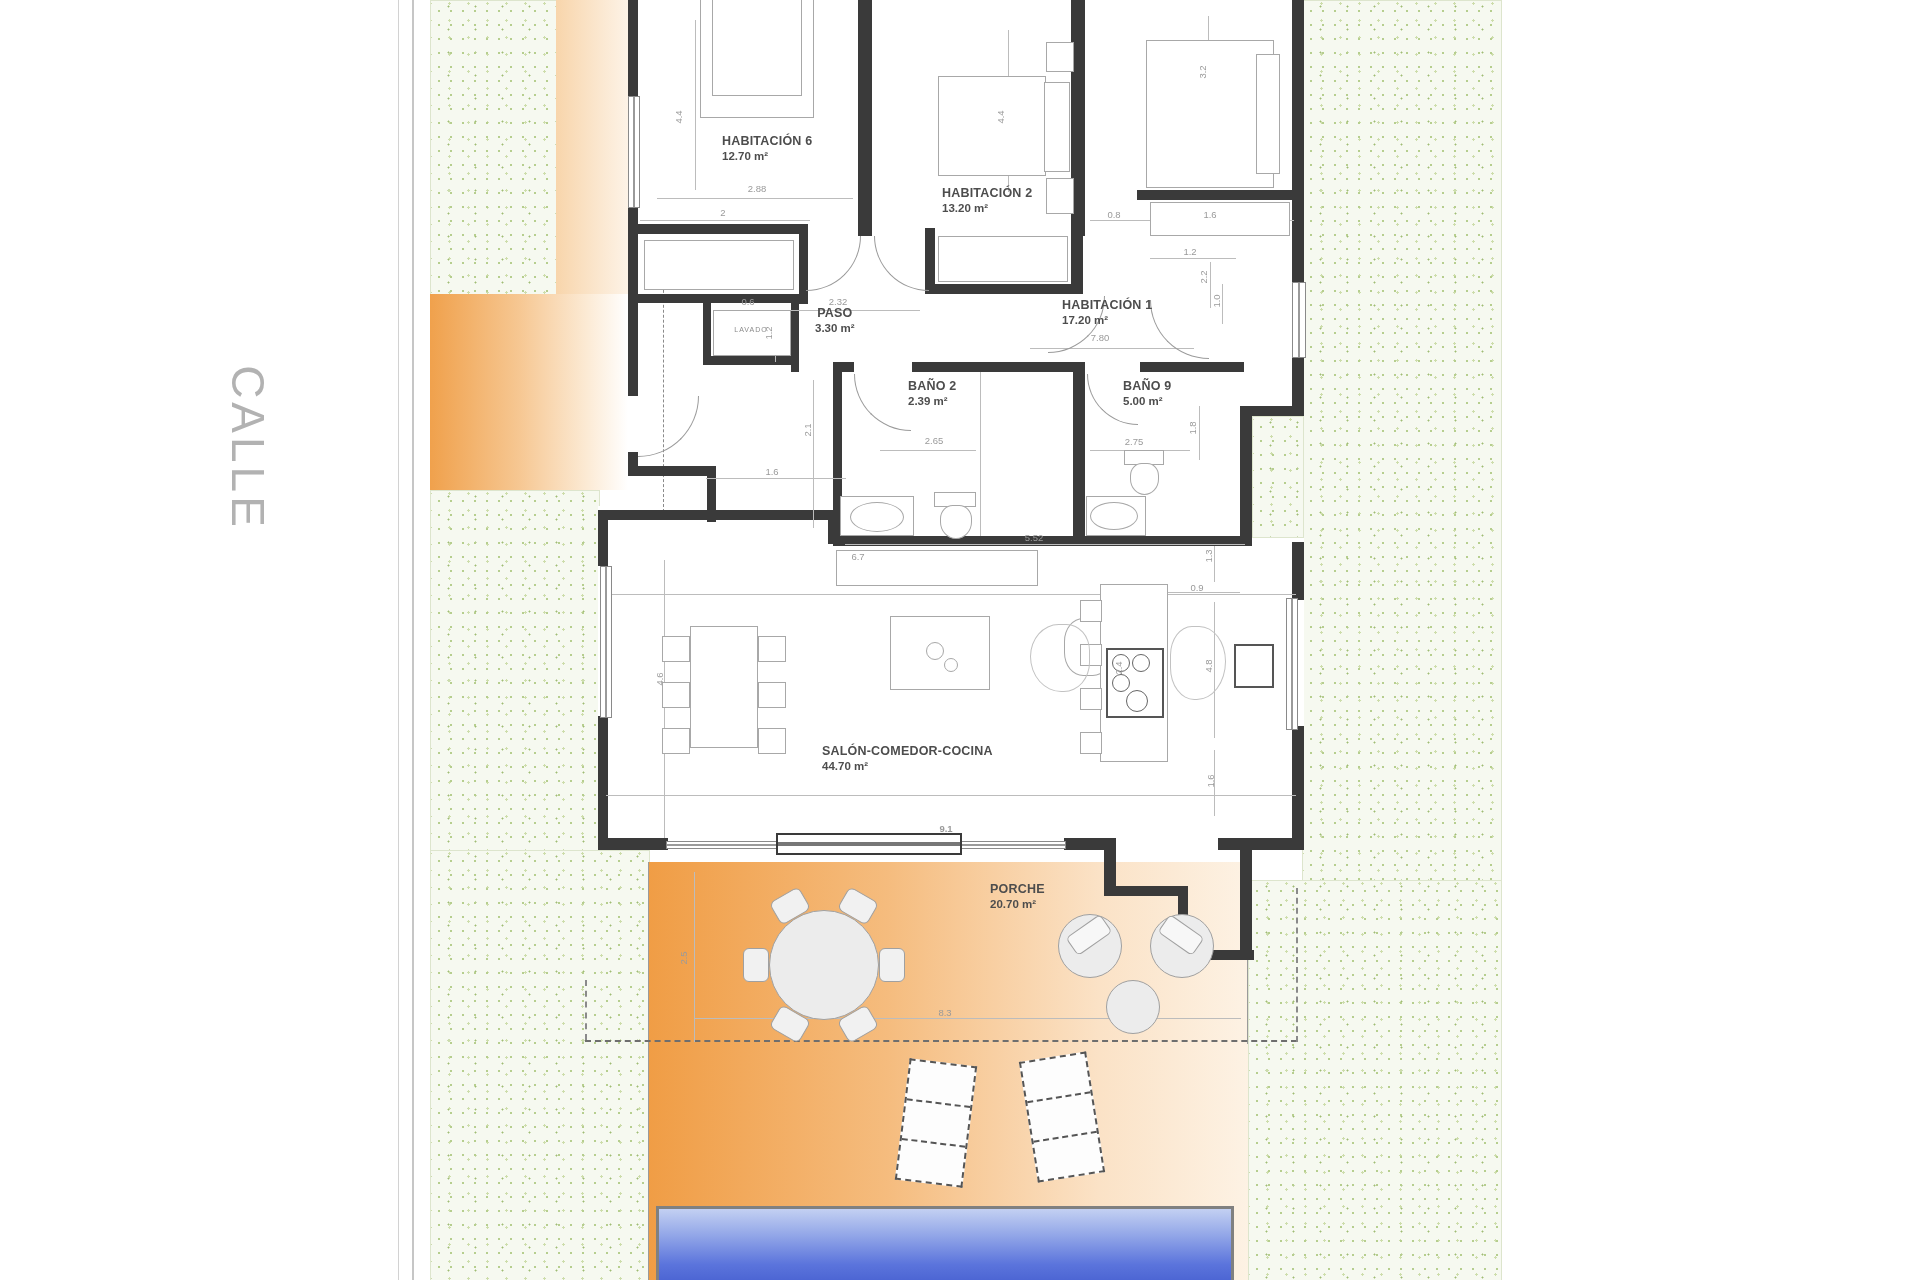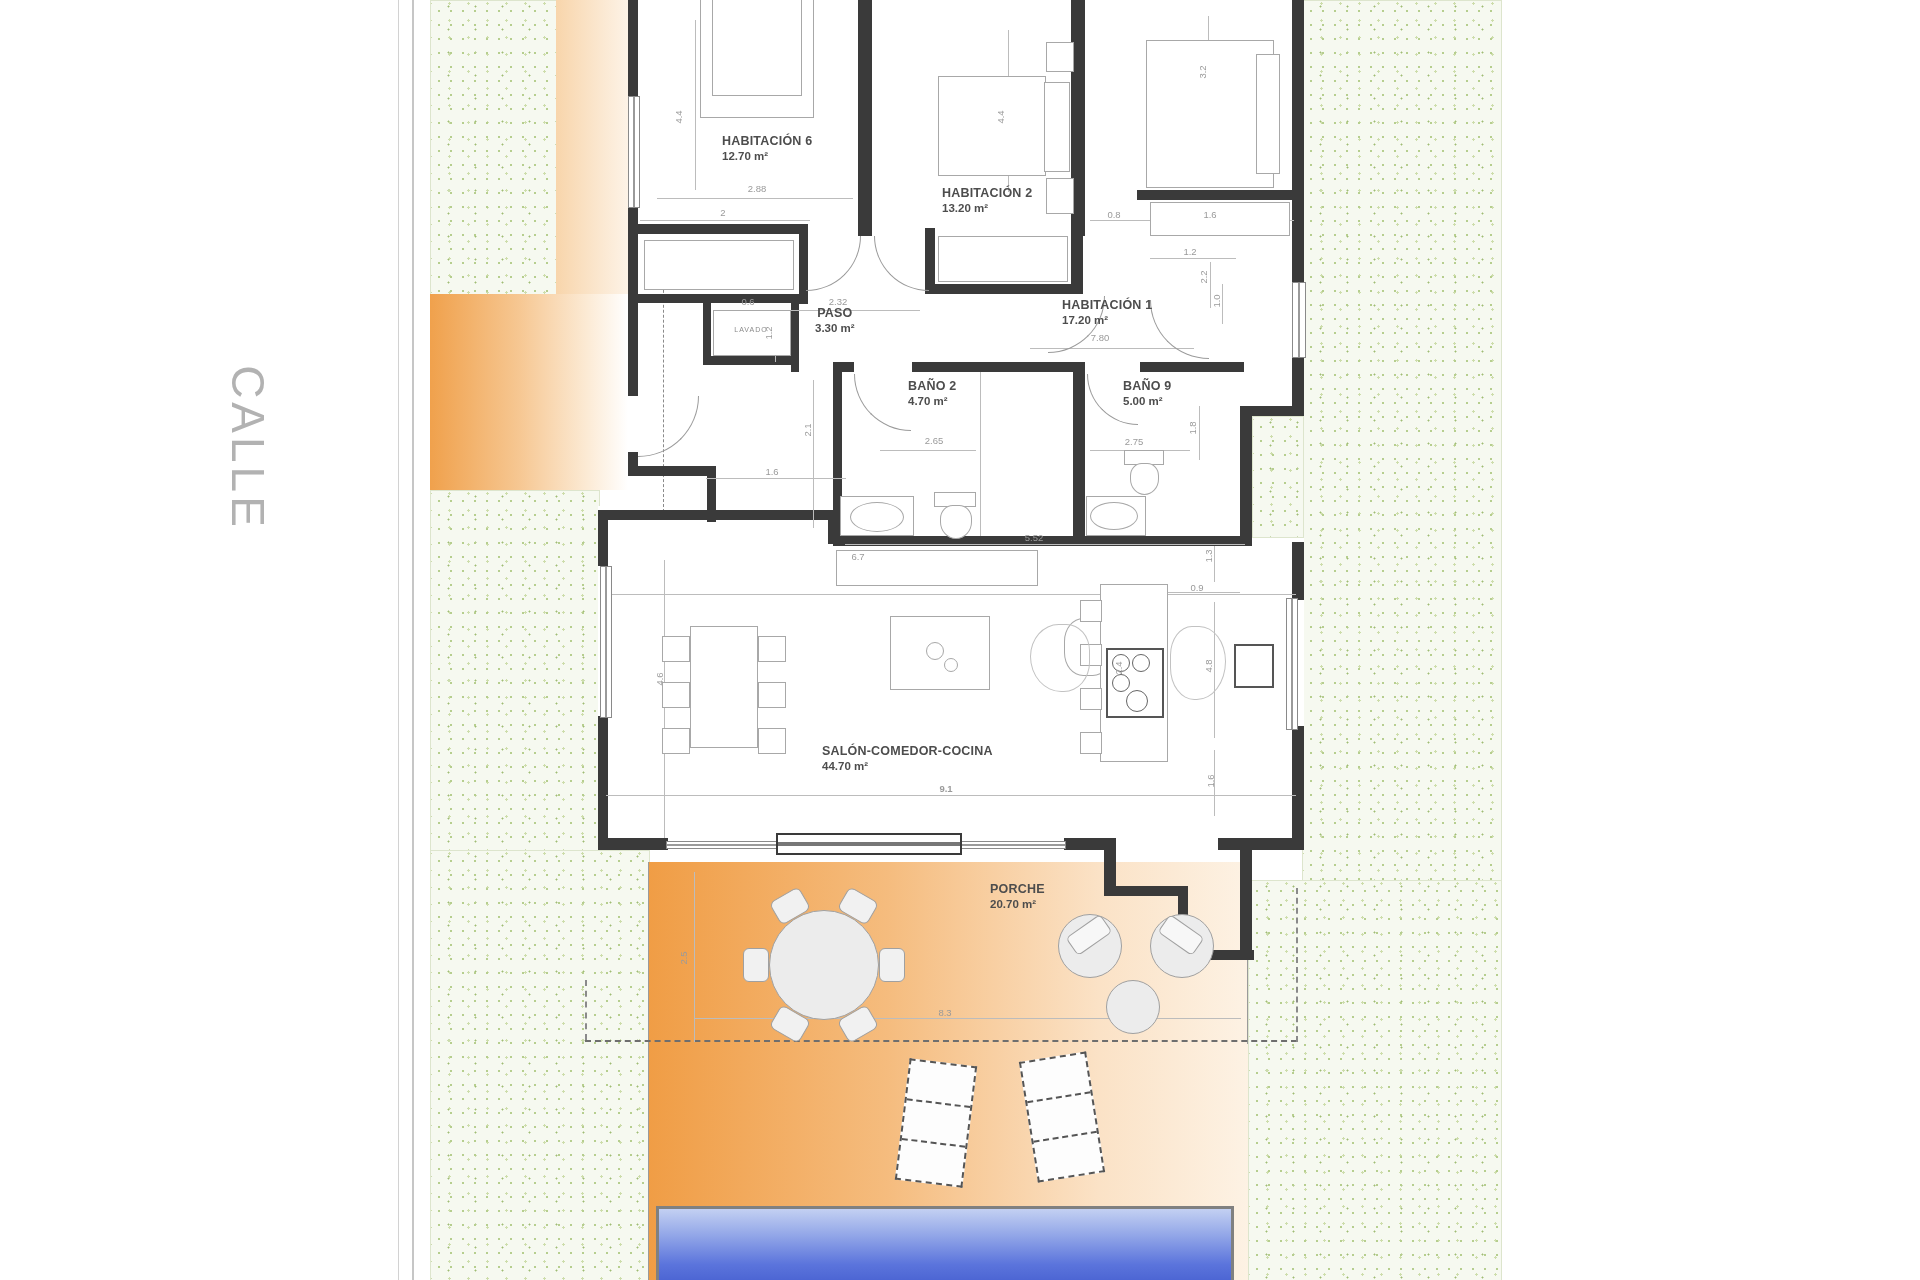--- a/index.html
+++ b/index.html
@@ -253,21 +253,21 @@
       <div class="room-label" style="left: 1062px; top: 298px;">
         <div class="rname">HABITACIÓN 1</div>
         <div class="rarea">17.20 m²</div>
       </div>
       <div class="room-label" style="left: 815px; top: 306px; text-align: center;">
         <div class="rname">PASO</div>
         <div class="rarea">3.30 m²</div>
       </div>
       <div class="room-label" style="left: 908px; top: 379px;">
         <div class="rname">BAÑO 2</div>
-        <div class="rarea">4.70 m²</div>
+        <div class="rarea">2.39 m²</div>
       </div>
       <div class="room-label" style="left: 1123px; top: 379px;">
         <div class="rname">BAÑO 9</div>
         <div class="rarea">5.00 m²</div>
       </div>
       <div class="room-label" style="left: 822px; top: 744px;">
         <div class="rname">SALÓN-COMEDOR-COCINA</div>
         <div class="rarea">44.70 m²</div>
       </div>
       <div class="room-label" style="left: 990px; top: 882px;">
@@ -291,21 +291,21 @@
       <div class="dim-label v" style="left: 768px; top: 333px;">1.2</div>
       <div class="dim-label" style="left: 1100px; top: 337px;">7.80</div>
       <div class="dim-label v" style="left: 807px; top: 430px;">2.1</div>
       <div class="dim-label" style="left: 772px; top: 471px;">1.6</div>
       <div class="dim-label" style="left: 934px; top: 440px;">2.65</div>
       <div class="dim-label" style="left: 1134px; top: 441px;">2.75</div>
       <div class="dim-label v" style="left: 1192px; top: 428px;">1.8</div>
       <div class="dim-label" style="left: 1034px; top: 537px;">5.52</div>
       <div class="dim-label" style="left: 858px; top: 556px;">6.7</div>
       <div class="dim-label v" style="left: 659px; top: 679px;">4.6</div>
-      <div class="dim-label" style="left: 946px; top: 788px; font-weight: bold;">9.1</div>
+      <div class="dim-label" style="left: 946px; top: 828px; font-weight: bold;">9.1</div>
       <div class="dim-label v" style="left: 1118px; top: 668px;">2.4</div>
       <div class="dim-label" style="left: 1197px; top: 587px;">0.9</div>
       <div class="dim-label v" style="left: 1208px; top: 666px;">4.8</div>
       <div class="dim-label v" style="left: 1208px; top: 556px;">1.3</div>
       <div class="dim-label v" style="left: 1210px; top: 781px;">1.6</div>
       <div class="dim-label v" style="left: 683px; top: 958px;">2.5</div>
       <div class="dim-label" style="left: 945px; top: 1012px;">8.3</div>
     </div>
 </div>
 

